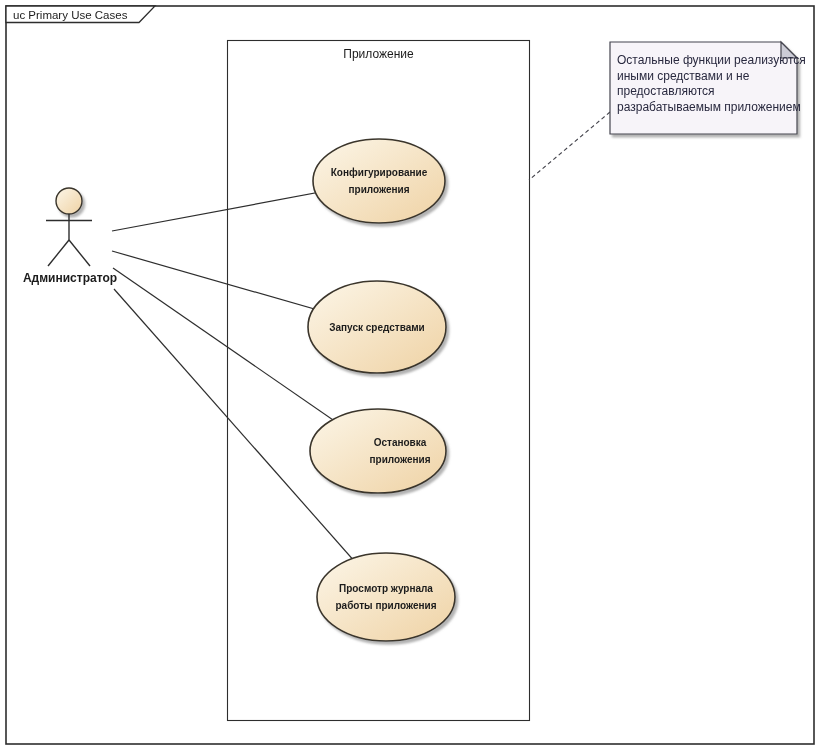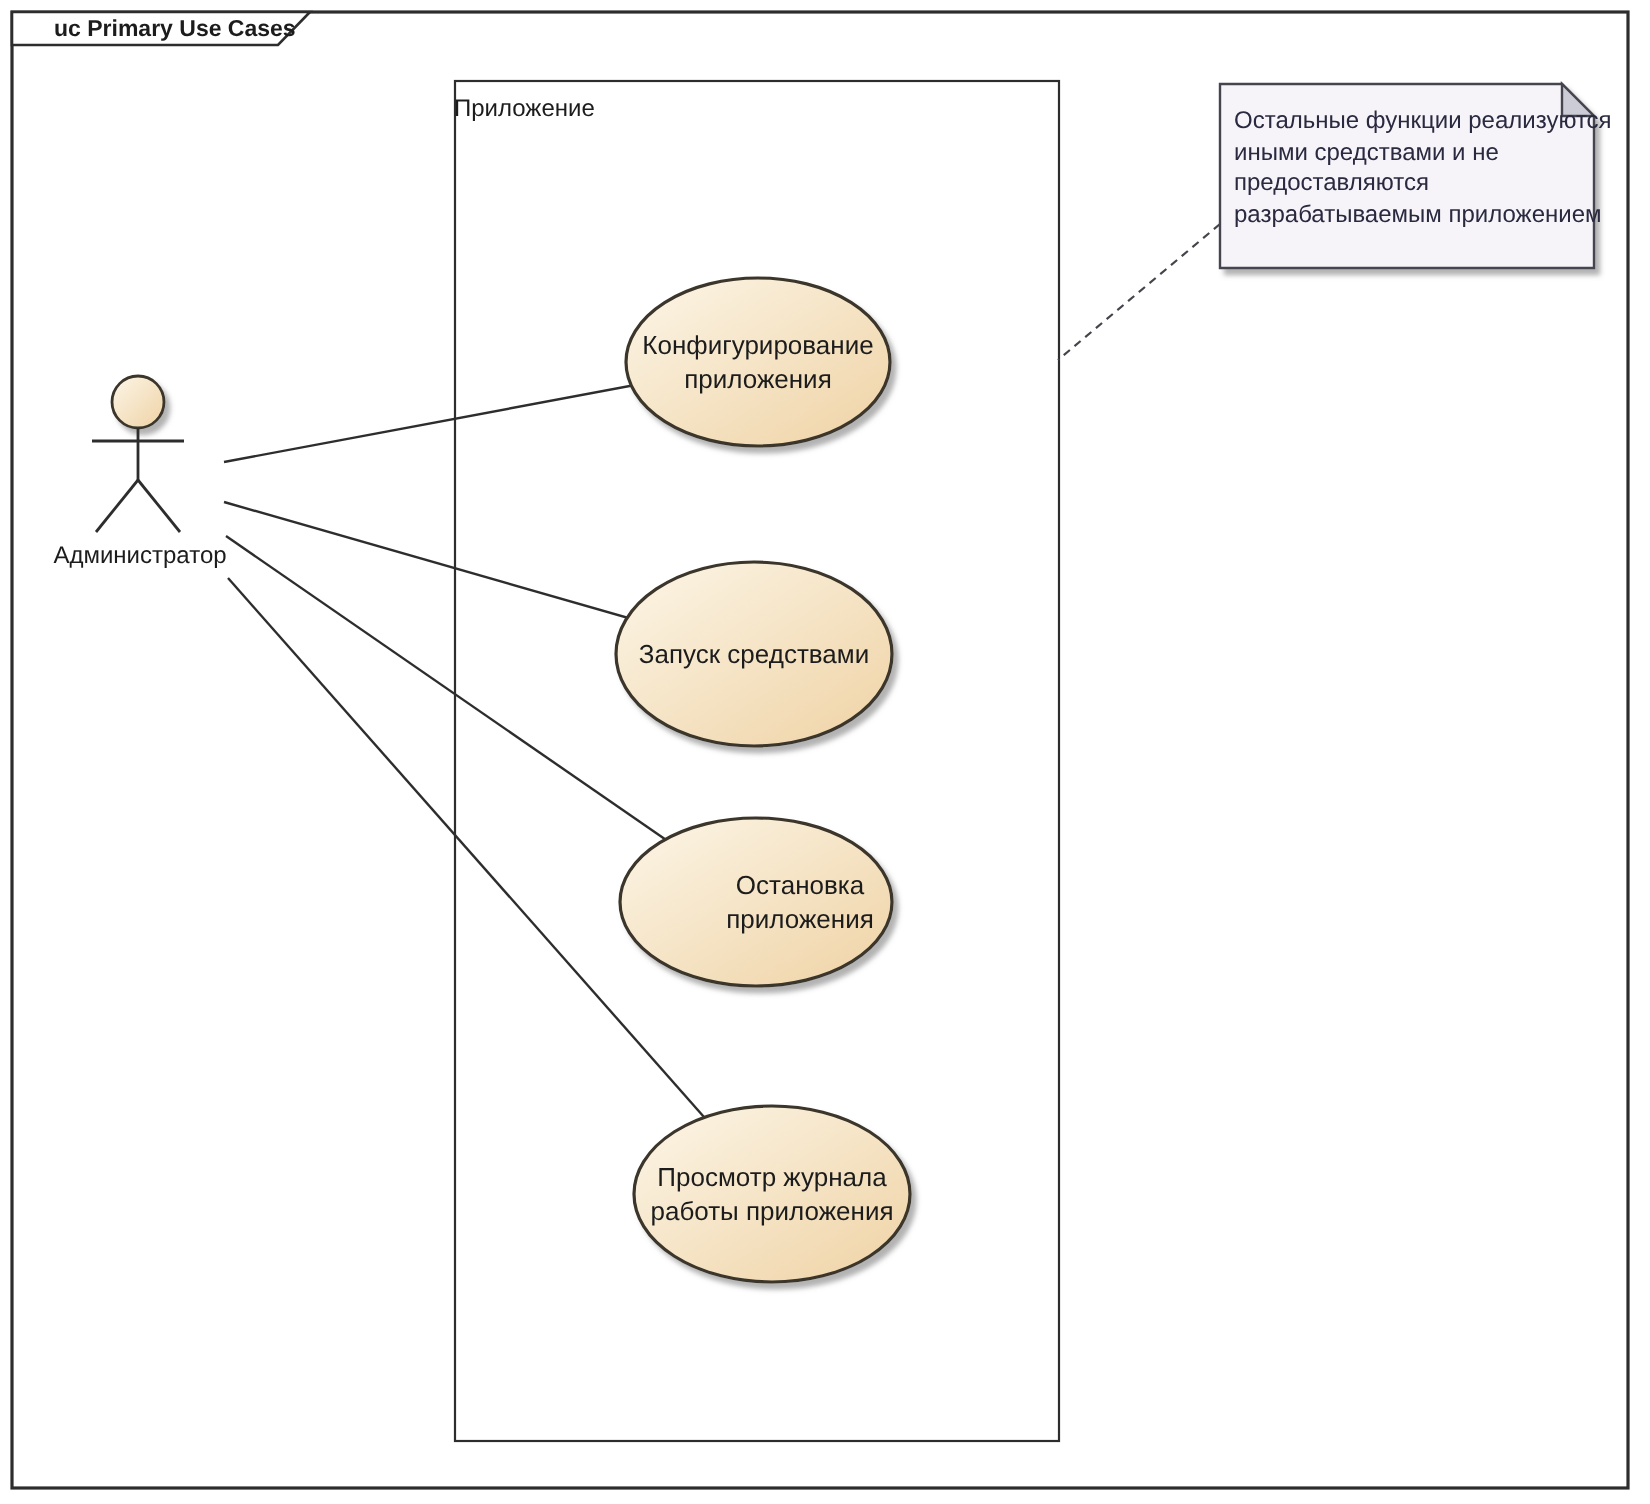--- a/index.html
+++ b/index.html
@@ -6,24 +6,24 @@
   .canvas{
     position:relative;width:825px;height:752px;background:#ffffff;overflow:hidden;
     font-family:"Liberation Sans","DejaVu Sans",sans-serif;
   }
   .canvas svg{position:absolute;left:0;top:0;}
   .lbl{
     position:absolute;pointer-events:none;color:#1c1c1c;
     white-space:pre;line-height:17px;
   }
   .lbl.center{transform:translate(-50%,-50%);text-align:center;}
-  .frame-title{left:27px;top:7px;font-size:11.5px;font-weight:bold;}
-  .boundary-label{left:227px;top:46px;width:303px;font-size:12px;}
-  .actor-label{left:70px;top:278px;font-size:12px;font-weight:normal;}
-  .uc-label{font-size:13px;font-weight:normal;}
+  .frame-title{left:13px;top:7px;font-size:11.5px;font-weight:normal;}
+  .boundary-label{left:227px;top:46px;width:303px;text-align:center;font-size:12px;}
+  .actor-label{left:70px;top:278px;font-size:12px;font-weight:bold;}
+  .uc-label{font-size:10px;font-weight:bold;}
   .uc1{left:379px;top:181px;}
   .uc2{left:377px;top:327px;}
   .uc3{left:400px;top:451px;}
   .uc4{left:386px;top:597px;}
   .note-text{left:617px;top:53px;font-size:12px;line-height:15.5px;color:#29293f;}
 </style>
 </head>
 <body>
 
 <div class="canvas">

